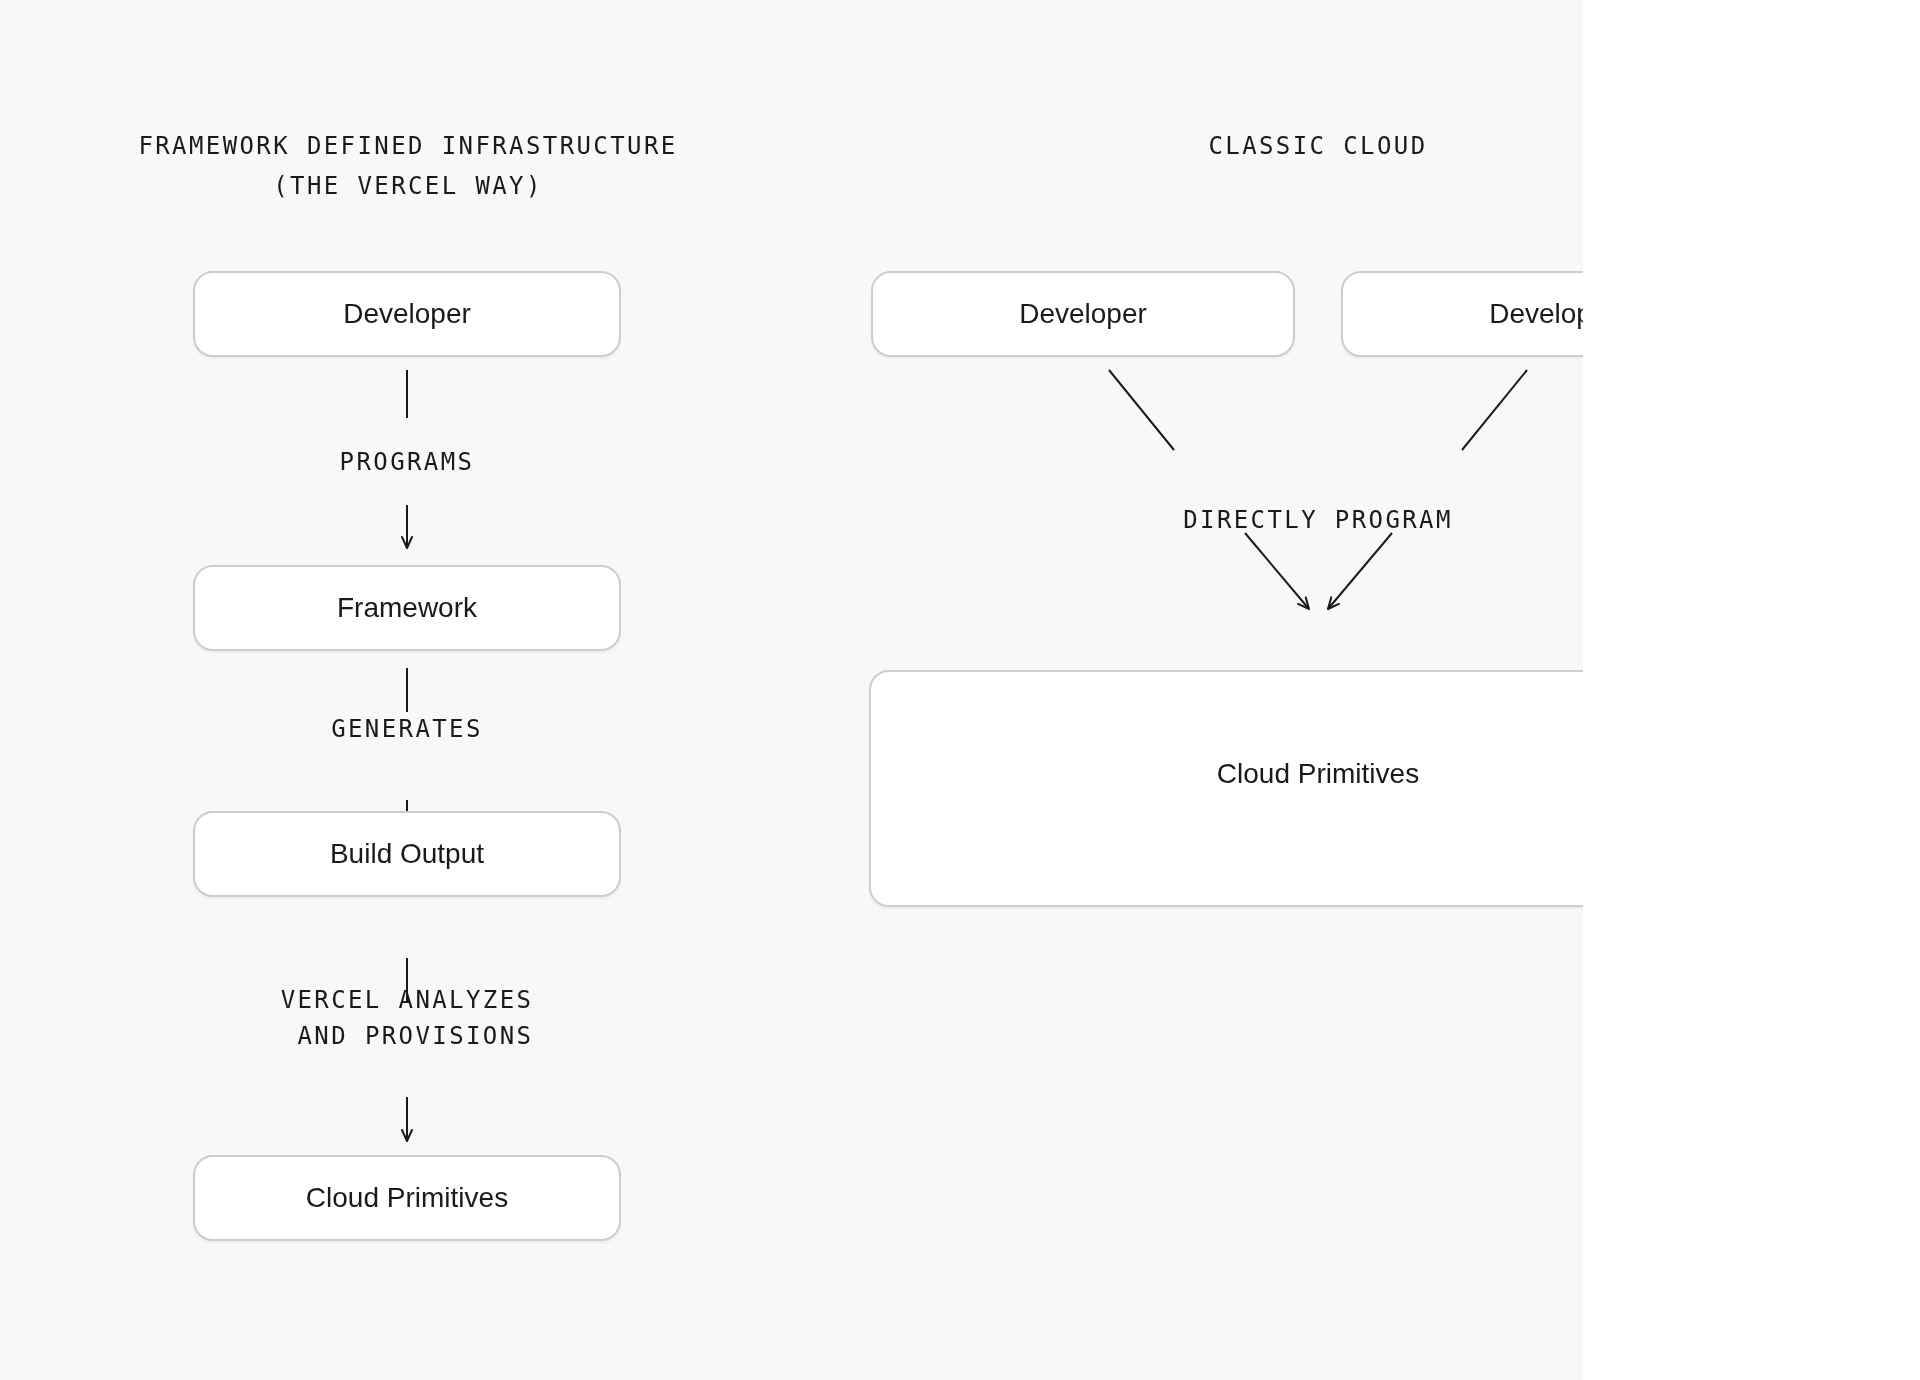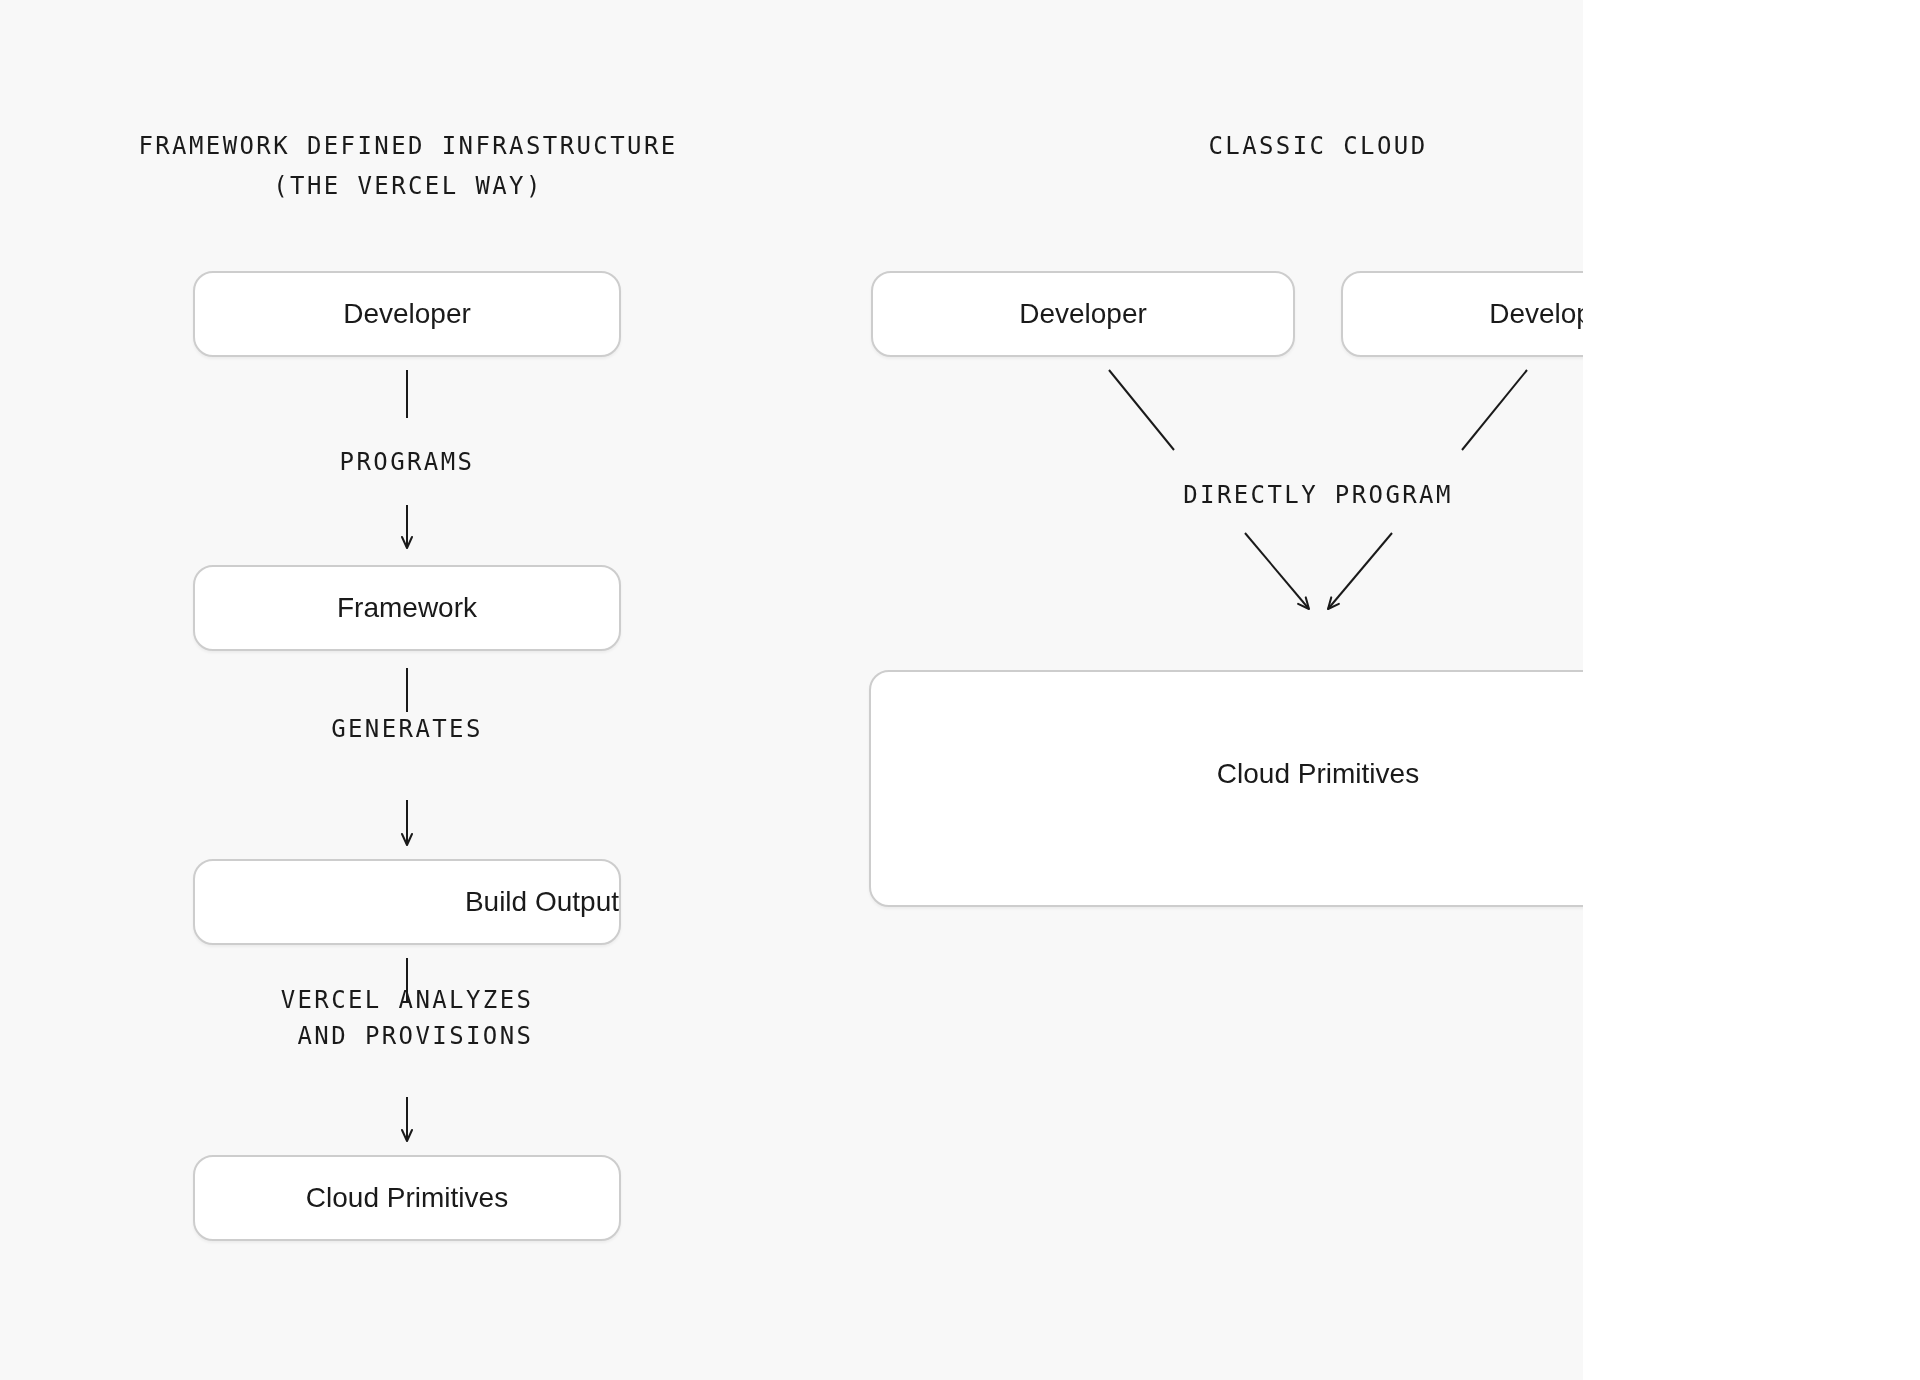--- a/index.html
+++ b/index.html
@@ -112,21 +112,21 @@
   </div>
 
   <div class="mono" style="left:407px; top:462px;">PROGRAMS</div>
 
   <div class="node small" style="left:193px; top:565px;">
     <span>Framework</span>
   </div>
 
   <div class="mono" style="left:407px; top:729px;">GENERATES</div>
 
-  <div class="node small" style="left:193px; top:859px;justify-content:flex-end;">
+  <div class="node small" style="left:193px; top:811px;">
     <span>Build Output</span>
   </div>
 
   <div class="mono multiline" style="left:407px; top:1018px;">
     <div>VERCEL ANALYZES</div>
     <div>AND PROVISIONS</div>
   </div>
 
   <div class="node small" style="left:193px; top:1155px;">
     <span>Cloud Primitives</span>
@@ -135,19 +135,19 @@
   <div class="diagram-title" style="left:1318px; top:126px;">CLASSIC CLOUD</div>
 
   <div class="node small" style="left:871px; top:271px; width:424px;">
     <span>Developer</span>
   </div>
 
   <div class="node small" style="left:1341px; top:271px; width:424px;">
     <span>Developer</span>
   </div>
 
-  <div class="mono" style="left:1318px; top:495px;">DIRECTLY PROGRAM</div>
+  <div class="mono" style="left:1318px; top:520px;">DIRECTLY PROGRAM</div>
 
   <div class="node big">
     <div class="big-title">Cloud Primitives</div>
   </div>
 
 </div>
 
 </body></html>

